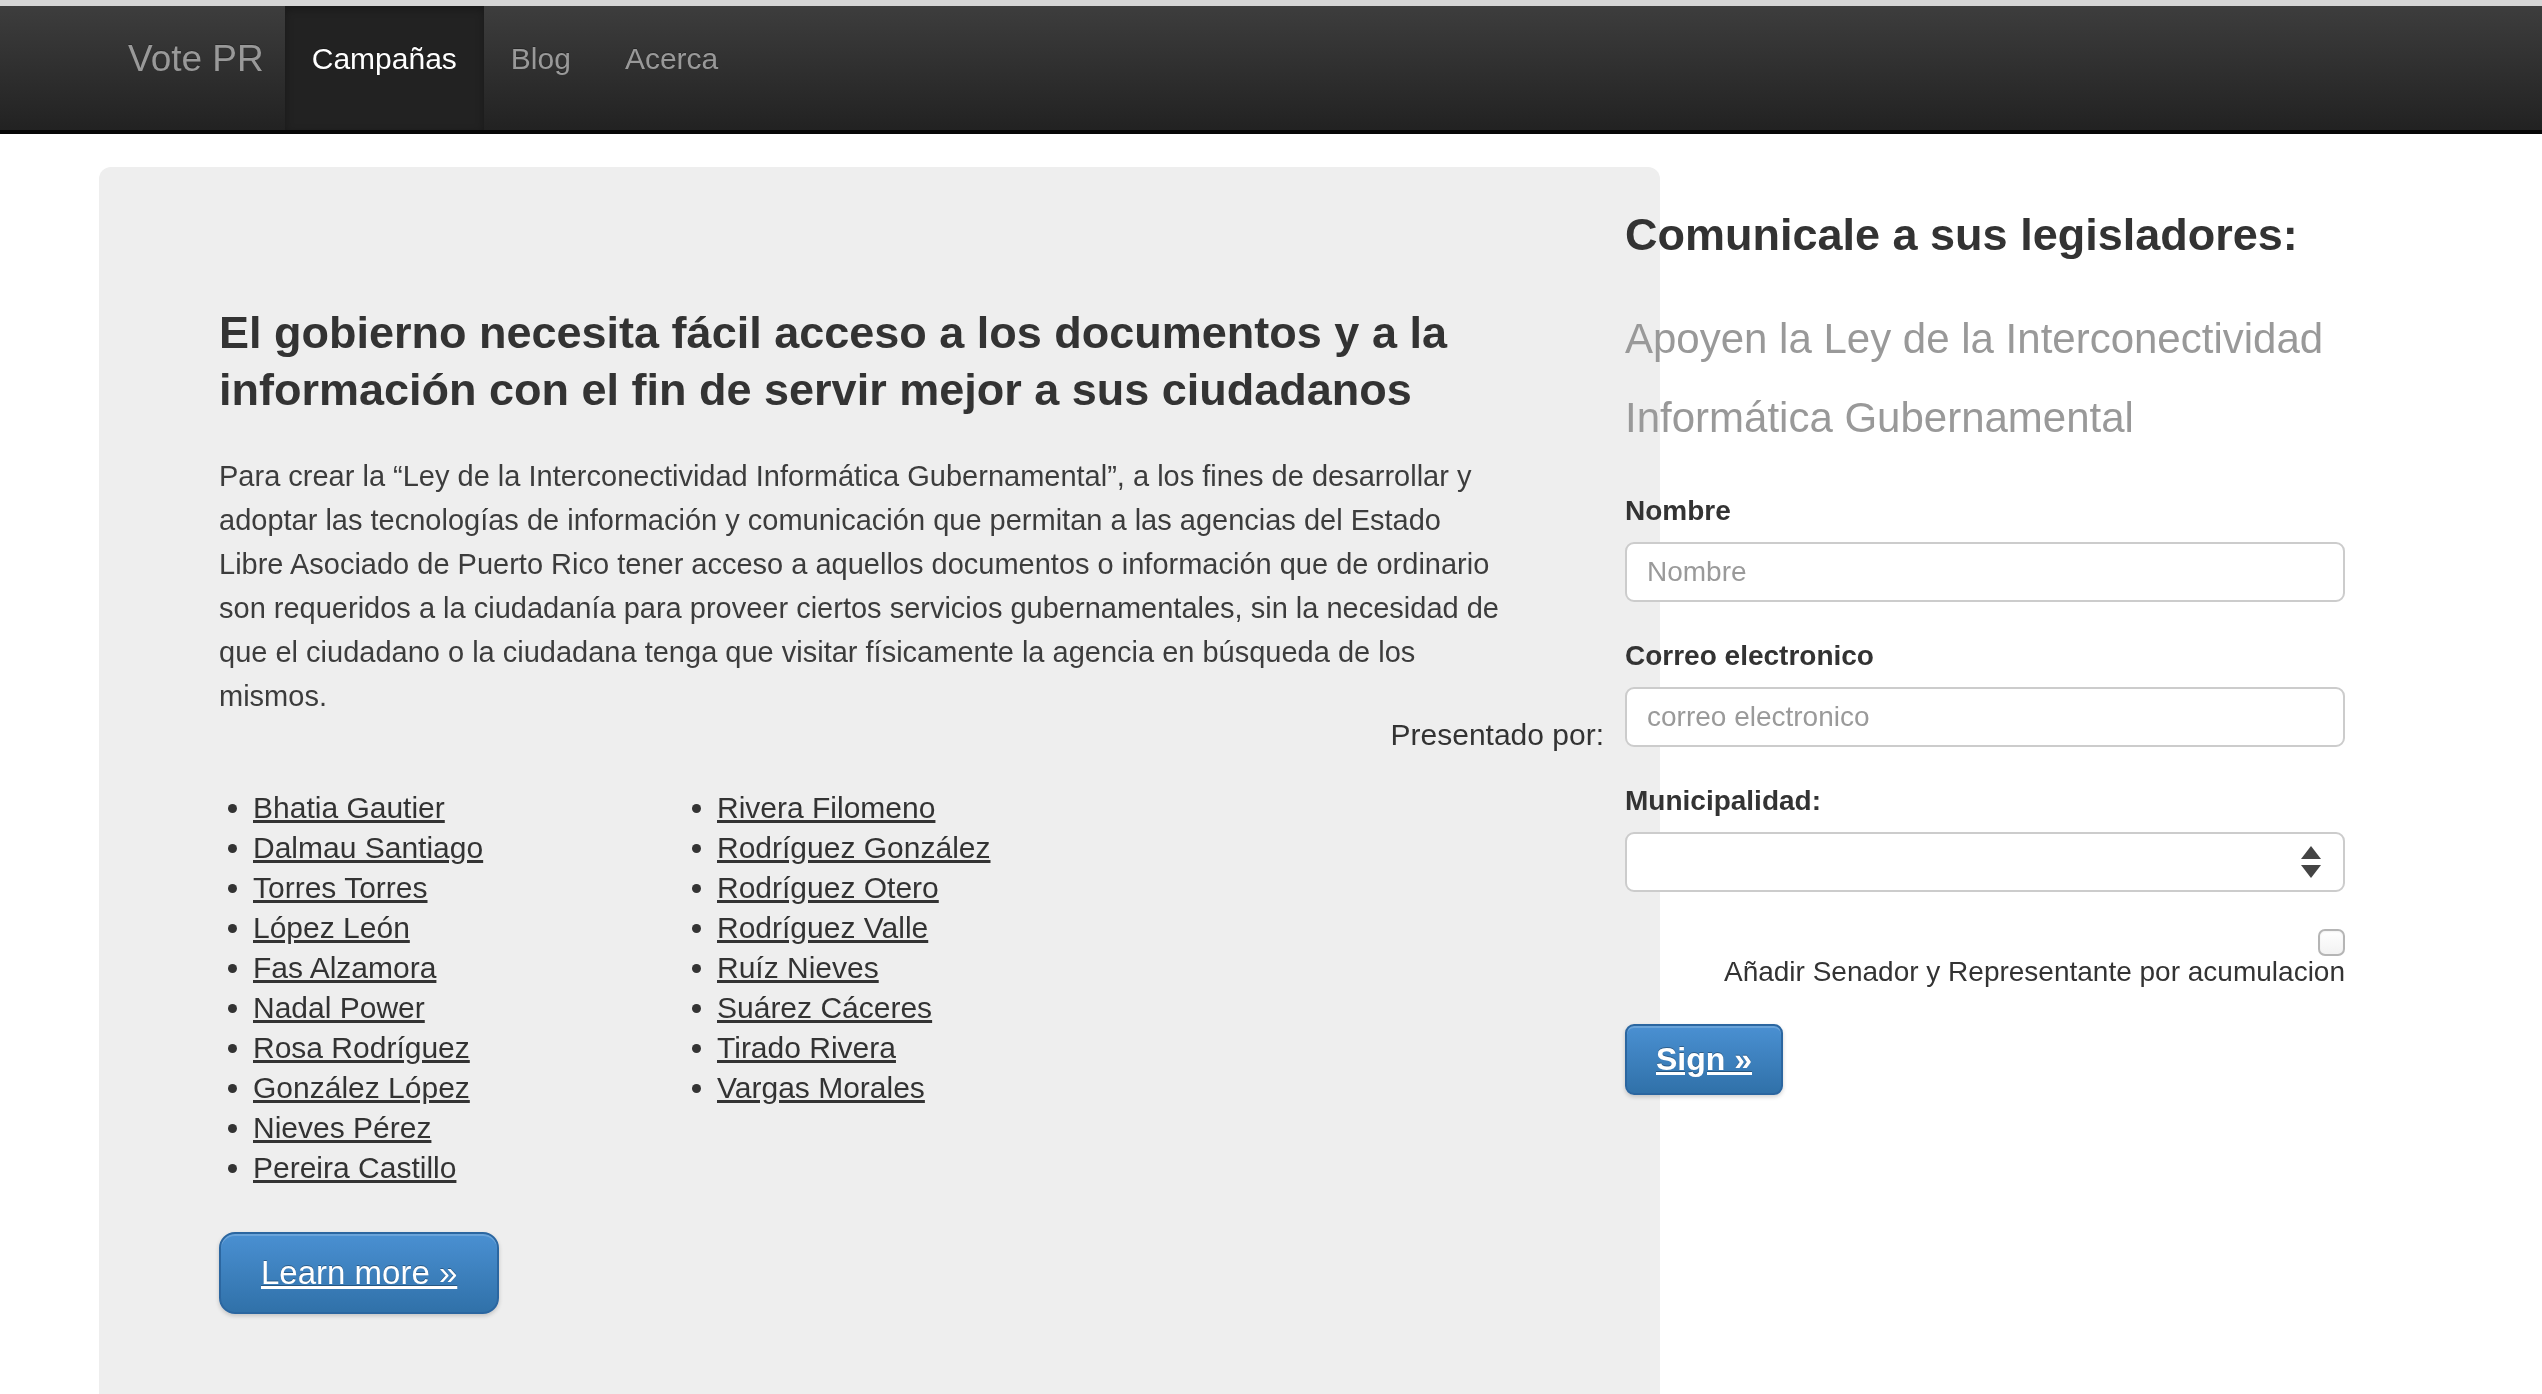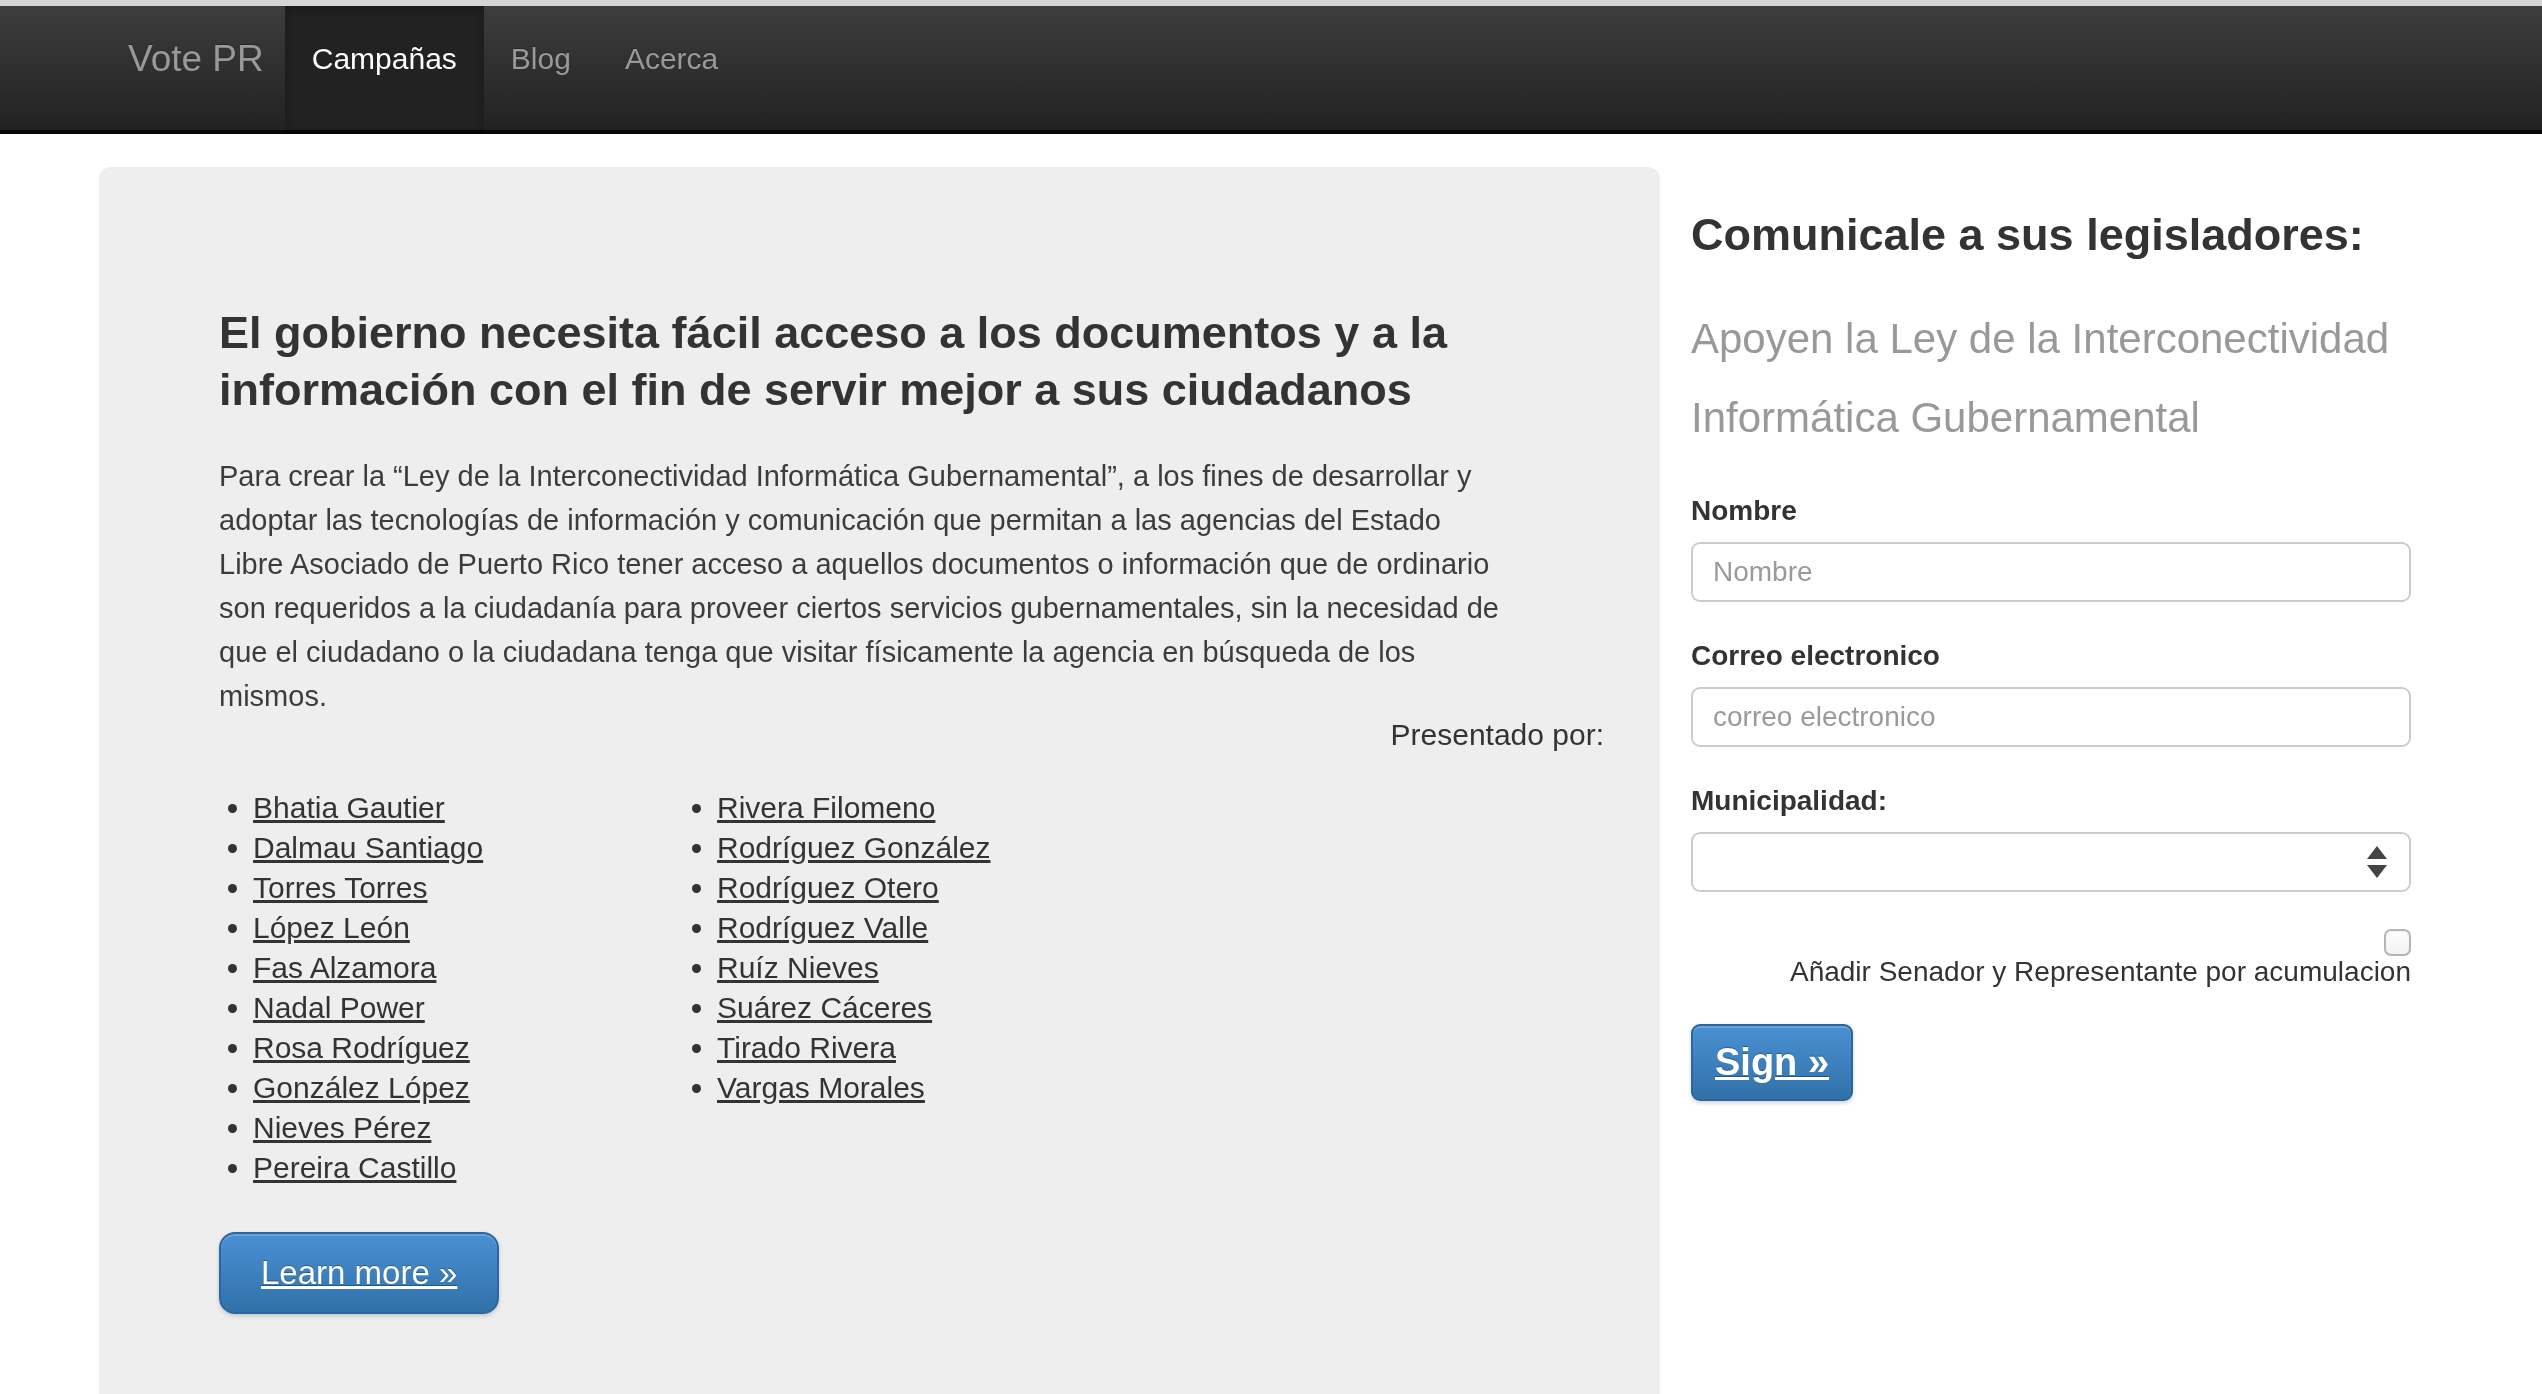--- a/index.html
+++ b/index.html
@@ -63,26 +63,26 @@
     display: inline-block; border: 2px solid #2b66a0; cursor: pointer;
     background: linear-gradient(#4a90d2, #3071a9);
     color: #fff; text-shadow: 0 -1px 0 rgba(0,0,0,.3);
     box-shadow: inset 0 2px 0 rgba(255,255,255,.18), 0 2px 4px rgba(0,0,0,.18);
   }
   .btn-learn {
     margin-top: 44px; padding: 20px 40px;
     font-size: 33px; border-radius: 16px;
   }
   .btn-sign {
-    margin-top: 36px; padding: 15px 22px;
-    font-size: 38px; font-weight: bold; border-radius: 9px;
+    margin-top: 36px; padding: 15px 29px;
+    font-size: 32px; font-weight: bold; border-radius: 9px;
   }
 
   
-  .side-col { position: absolute; left: 1691px; top: 75px; width: 720px; }
+  .side-col { position: absolute; left: 1625px; top: 75px; width: 720px; }
   .side-heading { font-size: 45px; font-weight: bold; color: #333; }
   .side-subheading {
     margin-top: 38px; font-size: 42px; line-height: 79px;
     font-weight: normal; color: #999;
   }
   .form-label { margin: 38px 0 15px; font-size: 28px; font-weight: bold; color: #333; }
   .text-input, .select-box {
     width: 720px; height: 60px;
     border: 2px solid #ccc; border-radius: 9px;
     background: #fff; font-family: "Liberation Sans", sans-serif;

